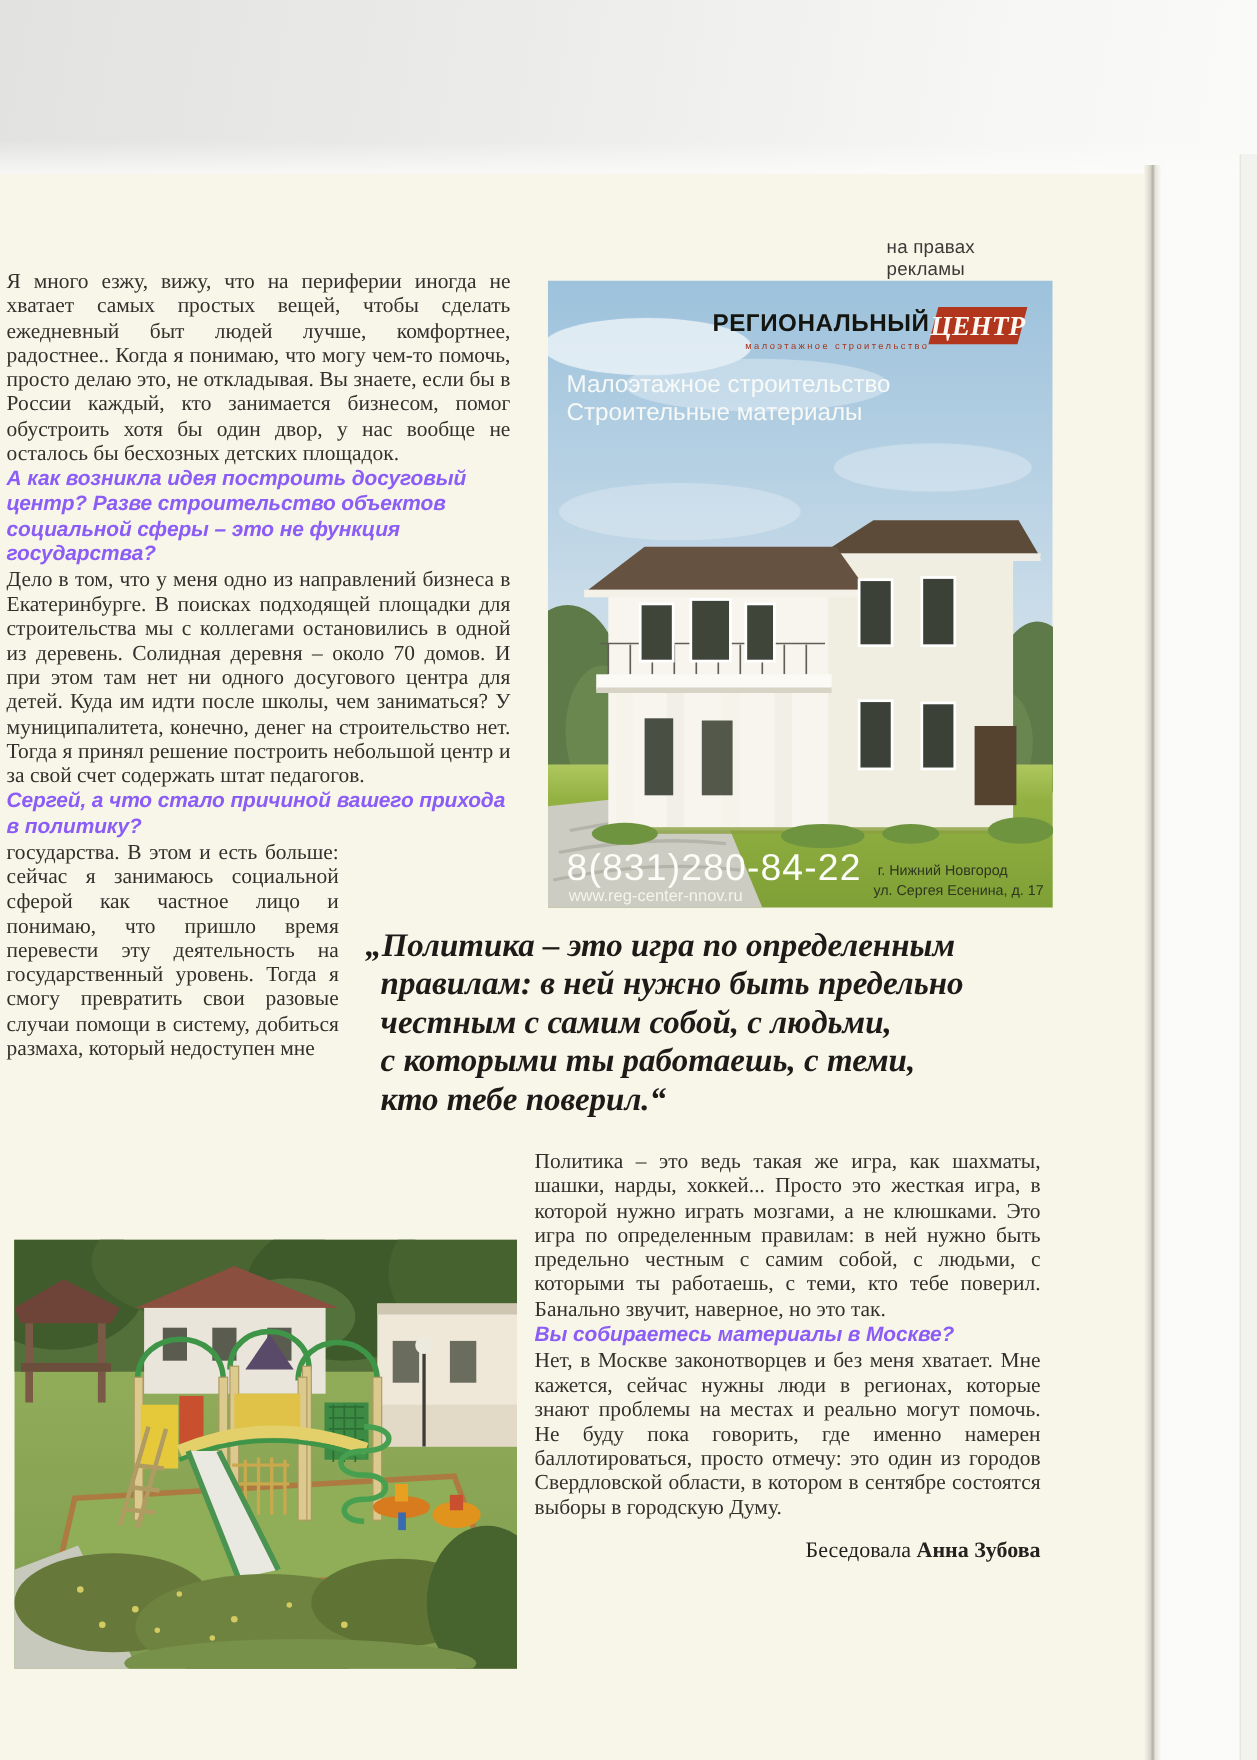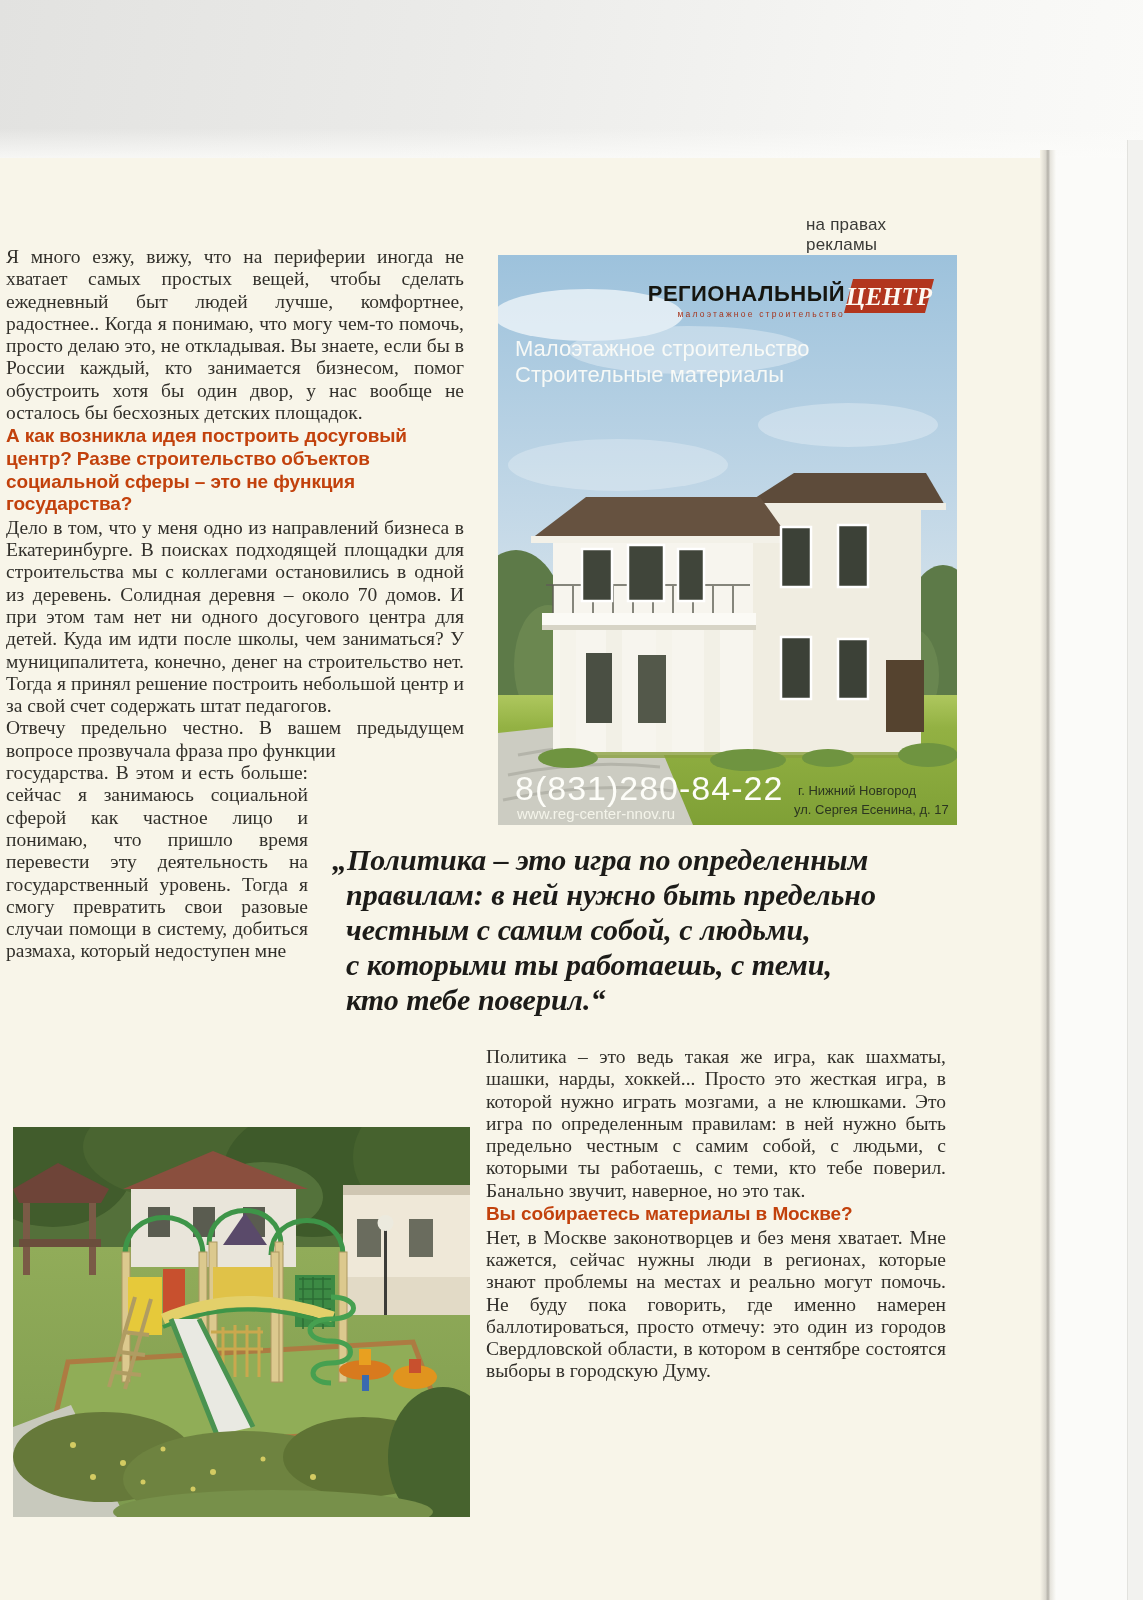--- a/index.html
+++ b/index.html
@@ -35,22 +35,22 @@
   }
   
   .col{
     position:absolute;color:#32302b;
     font-size:19.5px;line-height:22.3px;text-align:justify;
   }
   .col-left{left:6px;top:246px;width:458px;}
   .col-right{left:486px;top:1046px;width:460px;}
   .q{
     font-family:"Liberation Sans",sans-serif;font-weight:700;
-    font-size:19px;line-height:22.6px;color:#c2410c;letter-spacing:-.1px;
-    text-align:left;margin:1px 0;
+    font-size:19px;line-height:22.6px;color:#8b5cf6;letter-spacing:-.1px;
+    text-align:left;margin:1px 0;font-style:italic;
   }
   .narrow{width:302px;}
   .indent{text-indent:22px;}
   .pull-quote{
     position:absolute;left:332px;top:842px;width:625px;
     font-family:"Liberation Serif",serif;font-style:italic;font-weight:700;
     font-size:30px;line-height:35px;color:#1c1b18;
     padding-left:14px;text-indent:-14px;
   }
   .byline{
@@ -71,30 +71,33 @@
 <div class="page"></div>
 <div class="page-edge"></div>
 <div class="far-edge"></div>
 
 <div class="ad-notice">на правах рекламы</div>
 
 <div class="col col-left">
   <div>Я много езжу, вижу, что на периферии иногда не хватает самых простых вещей, чтобы сделать ежедневный быт людей лучше, комфортнее, радостнее.. Когда я понимаю, что могу чем-то помочь, просто делаю это, не откладывая. Вы знаете, если бы в России каждый, кто занимается бизнесом, помог обустроить  хотя бы один двор, у нас вообще не осталось бы бесхозных детских площадок.</div>
   <div class="q">А как возникла идея построить досуговый центр? Разве строительство объектов социальной сферы – это не функция государства?</div>
   <div>Дело в том, что у меня одно из направлений бизнеса в Екатеринбурге. В поисках подходящей площадки для строительства мы с коллегами остановились в одной из деревень. Солидная деревня – около 70 домов. И при этом там нет ни одного досугового центра для детей. Куда им идти после школы, чем заниматься? У муниципалитета, конечно, денег на строительство нет. Тогда я принял решение построить небольшой центр и за свой счет содержать штат педагогов.</div>
-  <div>Отвечу предельно честно. В вашем предыдущем вопросе прозвучала фраза про функции</div>
+  <div class="q">Сергей, а что стало причиной вашего прихода в политику?</div>
   <div class="narrow">государства. В этом и есть больше: сейчас я занимаюсь социальной сферой как частное лицо и понимаю, что пришло время перевести эту деятельность на государственный уровень. Тогда я смогу превратить свои разовые случаи помощи в систему, добиться размаха, который недоступен мне</div>
 </div>
 
 <div class="pull-quote">„Политика – это игра по определенным<br>правилам: в ней нужно быть предельно<br>честным с самим собой, с людьми,<br>с которыми ты работаешь, с теми,<br>кто тебе поверил.“</div>
 
 <div class="col col-right">
   <div>Политика – это ведь такая же игра, как шахматы, шашки, нарды, хоккей... Просто это жесткая игра, в которой нужно играть мозгами, а не клюшками. Это игра по определенным правилам: в ней нужно быть предельно честным с самим собой, с людьми, с которыми ты работаешь, с теми, кто тебе поверил. Банально звучит, наверное, но это так.</div>
   <div class="q">Вы собираетесь материалы в Москве?</div>
   <div>Нет, в Москве законотворцев и без меня хватает. Мне кажется, сейчас нужны люди в регионах, которые знают проблемы на местах и реально могут помочь. Не буду пока говорить, где именно намерен баллотироваться, просто отмечу: это один из городов Свердловской области, в котором в сентябре состоятся выборы в городскую Думу.</div>
+  <div class="byline">
+    <span>Беседовала </span><b>Анна Зубова</b>
+  </div>
 </div>
 
 <div class="ad-box">
   <svg width="459" height="570" viewBox="0 0 459 570">
     <defs>
       <linearGradient id="sky" x1="0" y1="0" x2="0" y2="1">
         <stop offset="0" stop-color="#9dc2dc"></stop>
         <stop offset="0.55" stop-color="#c3d8e7"></stop>
         <stop offset="1" stop-color="#e6ecef"></stop>
       </linearGradient>

